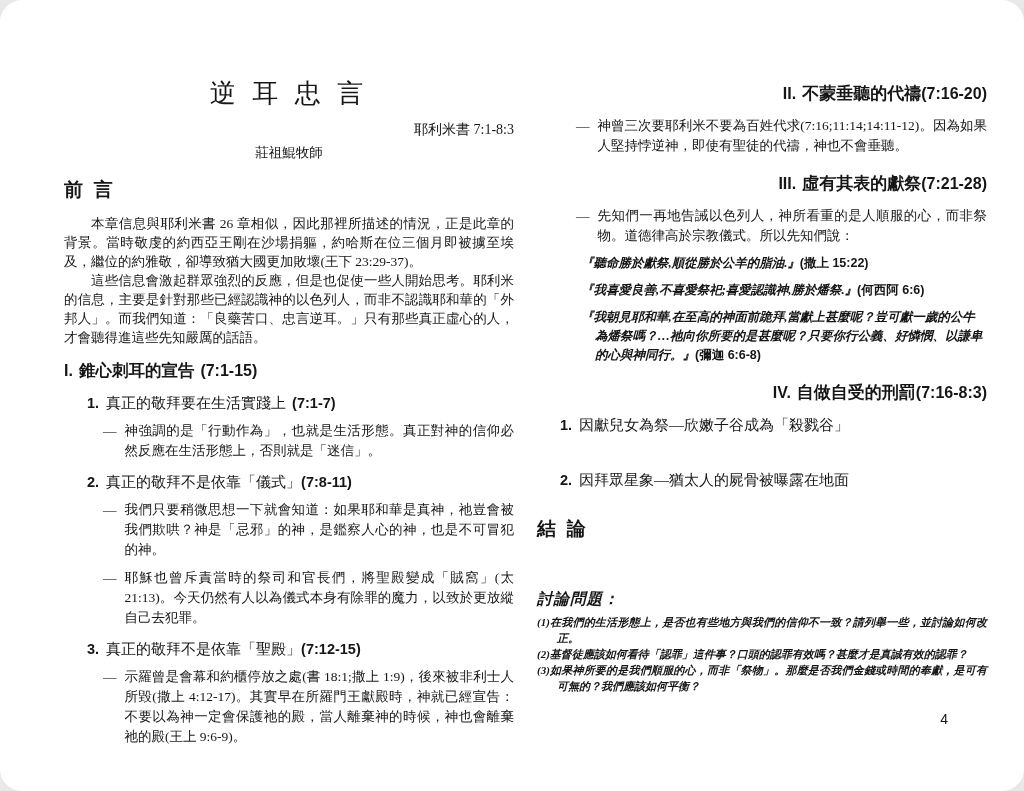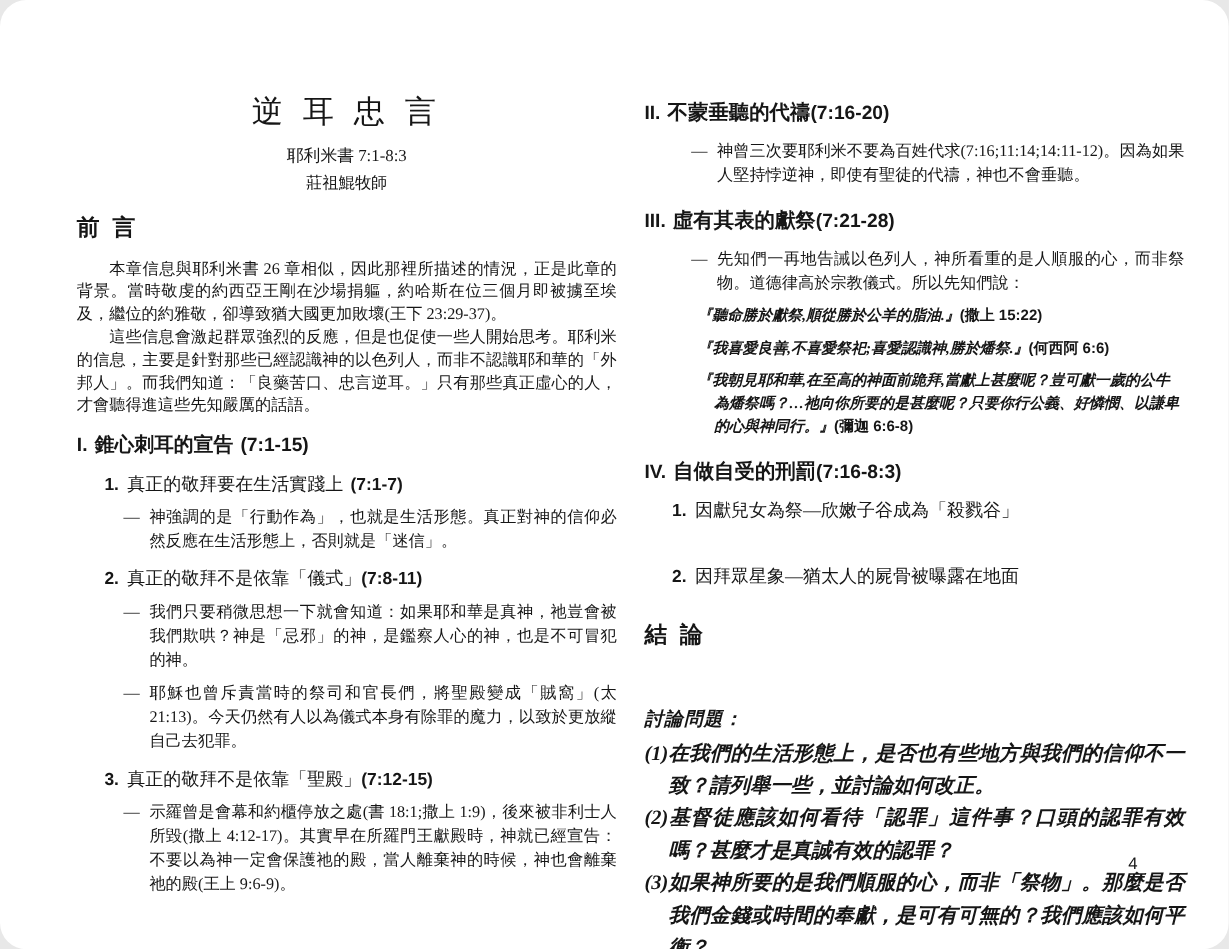--- a/index.html
+++ b/index.html
@@ -12,47 +12,47 @@
     overflow:hidden;
     margin:0 auto;
     border-radius:22px;
   }
   .lat { font-family:"Liberation Sans","DejaVu Sans",sans-serif; font-weight:bold; }
   .gap { margin-left:6px; }
 
   
   .col-left { position:absolute; left:64px; top:78px; width:450px; }
   .doc-title { text-align:center; font-size:26px; line-height:32px; letter-spacing:5px; }
-  .doc-sub   { text-align:center; font-size:14px; margin-top:11px; }
+  .doc-sub   { text-align:right; font-size:14px; margin-top:11px; }
   .doc-author{ text-align:center; font-size:13.5px; margin-top:5px; }
   .h-major   { font-size:19px; font-weight:bold; letter-spacing:3px; margin:15px 0 11px 0; }
   .body-p    { font-size:13.5px; line-height:19px; text-align:justify; text-indent:2em; margin:0; }
   .sec-head  { font-size:16.5px; font-weight:bold; margin-top:13px; }
   .sec-head .lat { font-size:16px; }
   .sub-item  { font-size:15px; margin-top:12px; padding-left:23px; }
   .sub-item .lat { font-size:14.5px; }
   .item-num  { margin-right:7px; }
   .note      { display:flex; margin-top:8px; padding-left:39px; font-size:13.5px; line-height:20px; }
   .note .dash{ flex:0 0 auto; margin-right:8px; }
   .note .note-text { flex:1 1 auto; text-align:justify; }
 
   
   .col-right { position:absolute; left:537px; top:82px; width:450px; }
-  .col-right .sec-head { margin-top:0; font-size:17px; }
+  .col-right .sec-head { margin-top:0; font-size:17px;text-align:right; }
   .col-right .sec-head + .note { margin-top:11px; }
   .mt16 { margin-top:16px !important; }
   .quote { padding-left:58px; text-indent:-14px; margin-top:8px; font-size:12.5px; line-height:19px; }
   .quote-text { font-style:italic; font-weight:bold; }
   .quote-ref  { font-family:"Liberation Sans","DejaVu Sans",sans-serif; font-weight:bold; font-size:12.5px; }
   .iv-item-1 { margin-top:12px; }
   .iv-item-2 { margin-top:36px; }
   .h-conclusion { margin-top:26px; margin-bottom:0; }
   .discussion { margin-top:47px; }
   .disc-heading { font-size:15.5px; font-weight:bold; font-style:italic; letter-spacing:1px; margin:0 0 4px 0; }
-  .question { font-size:17px; line-height:27px; font-style:italic; font-weight:bold; margin:0; padding-left:20px; text-indent:-20px; text-align:justify; }
+  .question { font-size:11px; line-height:16px; font-style:italic; font-weight:bold; margin:0; padding-left:20px; text-indent:-20px; text-align:justify; }
 
   .page-number { position:absolute; right:76px; bottom:64px; font-size:14px; font-family:"Liberation Sans","DejaVu Sans",sans-serif; }
 </style>
 </head>
 <body>
 
 <div class="page">
 
   <div class="col-left">
 

